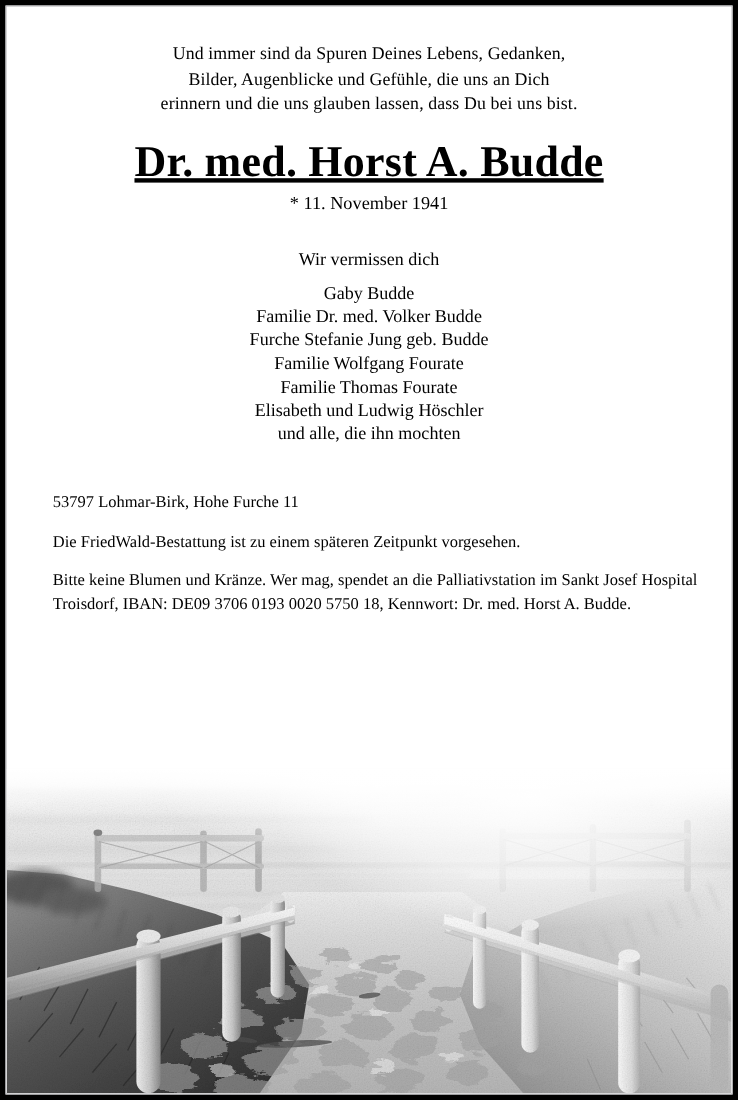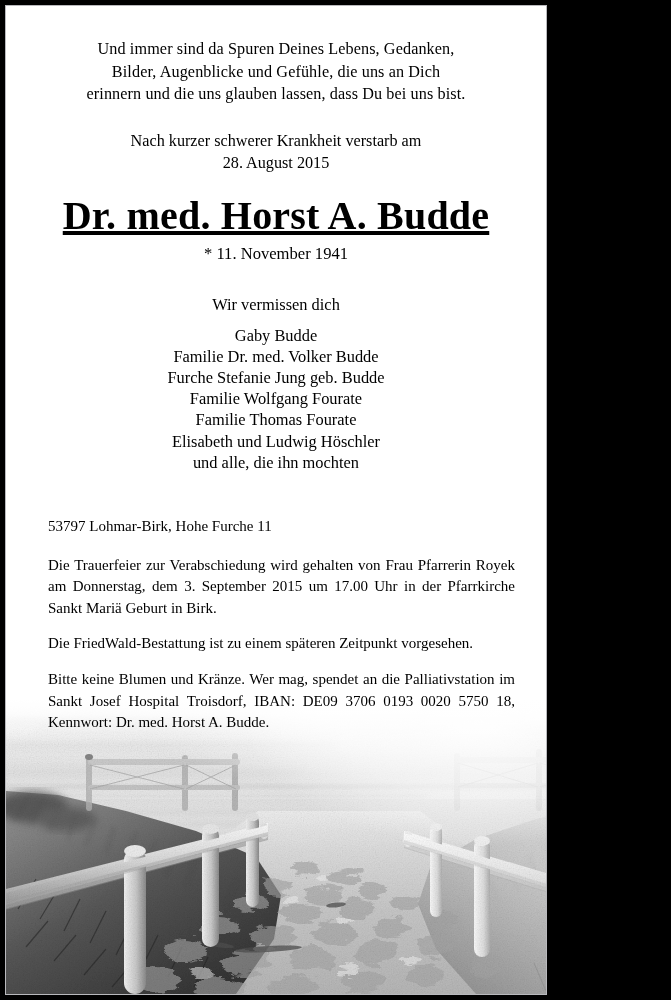--- a/index.html
+++ b/index.html
@@ -19,21 +19,21 @@
   .notice {
     position: relative;
     width: 671px;
     height: 1000px;
     background: #000;
     box-sizing: border-box;
     padding: 5px;
   }
   .notice-inner {
     position: relative;
-    width: 542px;
+    width: 661px;
     height: 990px;
     background: #ffffff;
     border: 1px solid #b9b9bd;
     box-sizing: border-box;
     overflow: hidden;
   }
 
   
   .content {
     position: relative;
@@ -447,45 +447,40 @@
     </div>
 
     <div class="content">
 
       <div class="poem centered">
         <div>Und immer sind da Spuren Deines Lebens, Gedanken,</div>
         <div>Bilder, Augenblicke und Gefühle, die uns an Dich</div>
         <div>erinnern und die uns glauben lassen, dass Du bei uns bist.</div>
       </div>
 
-      <div class="passing centered">
-        <div>Nach kurzer schwerer Krankheit verstarb am</div>
-        <div>28. August 2015</div>
-      </div>
 
       <div class="deceased-name centered">Dr. med. Horst A. Budde</div>
 
       <div class="birth centered">* 11. November 1941</div>
 
 
       <div class="mourn-intro centered">Wir vermissen dich</div>
 
       <div class="survivors centered">
         <div>Gaby Budde</div>
         <div>Familie Dr. med. Volker Budde</div>
         <div>Furche Stefanie Jung geb. Budde</div>
         <div>Familie Wolfgang Fourate</div>
         <div>Familie Thomas Fourate</div>
         <div>Elisabeth und Ludwig Höschler</div>
         <div>und alle, die ihn mochten</div>
       </div>
 
       <div class="details">
         <p class="address">53797 Lohmar-Birk, Hohe Furche 11</p>
-        <p class="para">Die Trauerfeier zur Verabschiedung wird gehalten von Frau Pfarrerin Royek am Donnerstag, dem 3. September 2015 um 17.00 Uhr in der Pfarrkirche Sankt Mariä Geburt in Birk.</p>
         <p class="para tight">Die FriedWald-Bestattung ist zu einem späteren Zeitpunkt vorgesehen.</p>
         <p class="para tight">Bitte keine Blumen und Kränze. Wer mag, spendet an die Palliativstation im Sankt Josef Hospital Troisdorf, IBAN: DE09 3706 0193 0020 5750 18, Kennwort: Dr. med. Horst A. Budde.</p>
       </div>
 
     </div>
 
   </div>
 </div>
 
 </body></html>

